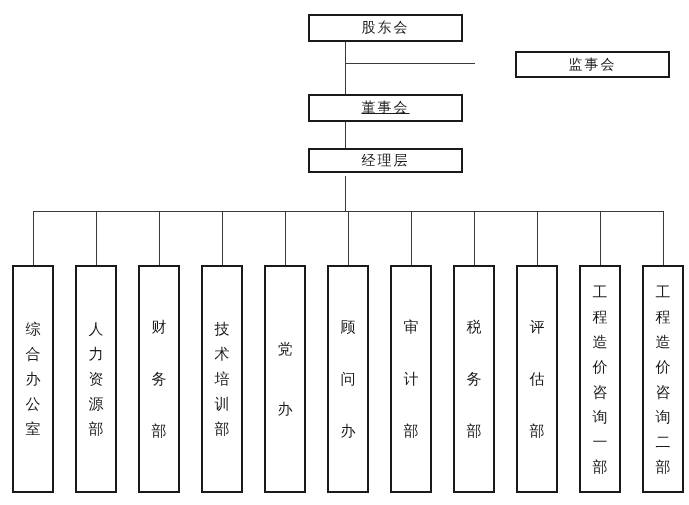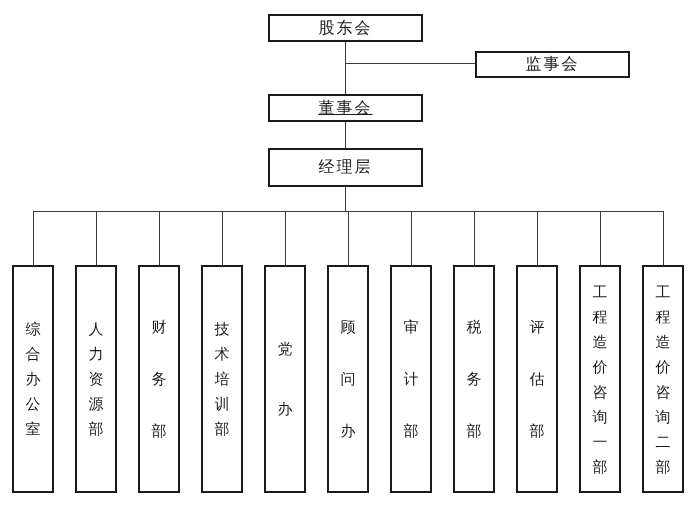--- a/index.html
+++ b/index.html
@@ -18,22 +18,23 @@
     overflow:hidden;
   }
   .node{
     position:absolute;
     box-sizing:border-box;
     border:2px solid var(--border-color);
     background:var(--bg-color);
     display:flex;align-items:center;justify-content:center;
   }
   .hnode{
-    font-size:16px;
+    font-size:14px;
     letter-spacing:2px;
+    margin-left:40px;
   }
   .vnode{
     top:265px;width:42px;height:228px;
     flex-direction:column;
     font-size:15px;
   }
   .vnode span{display:block;line-height:16px;}
   .line{position:absolute;background:var(--line-color);}
   .hline{height:1px;}
   .vline{width:1px;}
@@ -54,21 +55,21 @@
   </div>
 
   <div class="node hnode" style="left:475px;top:51px;width:155px;height:27px;">
     <span>监事会</span>
   </div>
 
   <div class="node hnode" style="left:268px;top:94px;width:155px;height:28px;text-decoration:underline;">
     <span>董事会</span>
   </div>
 
-  <div class="node hnode" style="left:268px;top:148px;width:155px;height:39px;">
+  <div class="node hnode" style="left:268px;top:148px;width:155px;height:25px;">
     <span>经理层</span>
   </div>
 
   <div id="departments">
       <div class="line vline" style="left: 33px; top: 211px; height: 54px;"></div>
       <div class="node vnode" style="left: 12px; gap: 9px;">
         <span>综</span>
         <span>合</span>
         <span>办</span>
         <span>公</span>

